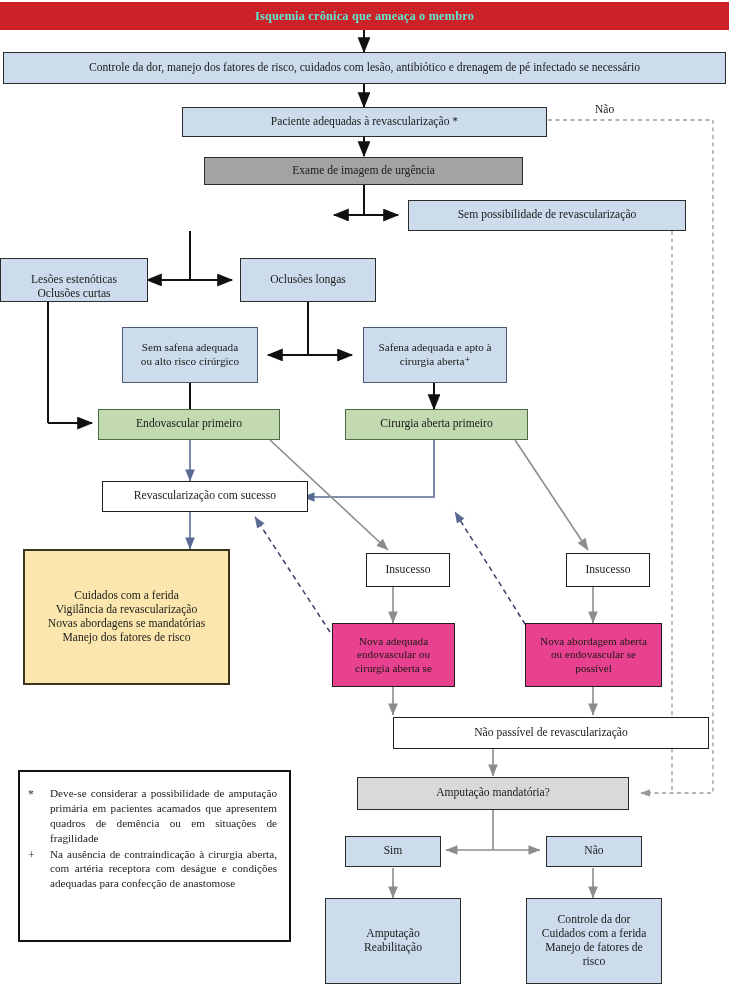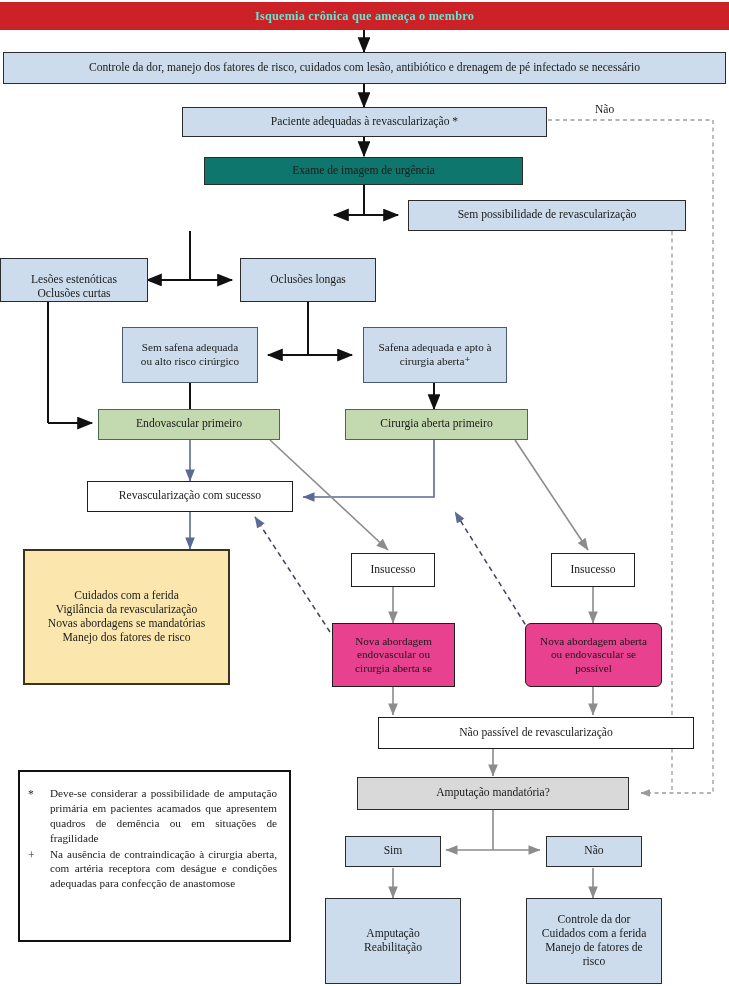--- a/index.html
+++ b/index.html
@@ -10,23 +10,23 @@
   svg#wires{position:absolute;left:0;top:0;width:729px;height:986px;pointer-events:none;}
 
   .node{position:absolute;box-sizing:border-box;display:flex;align-items:center;
         justify-content:center;text-align:center;line-height:1.22;
         border:1.5px solid #262626;z-index:3;}
   .node span{display:block;width:100%;padding:0 4px;white-space:pre-line;}
 
   .n-red   {background:#cc2127;border:none;color:#5eead4;font-weight:bold;letter-spacing:.2px;}
   .n-blue  {background:#ccdcec;border:1.6px solid #2c2c2c;}
   .n-blue2 {background:#ccdcec;border:1.2px solid #4a5a73;}
-  .n-yellowhdr{background:#0f766e;border:1.6px solid #2c2c2c;}
+  .n-yellowhdr{background:#a3a3a3;border:1.6px solid #2c2c2c;}
   .n-green {background:#c3d9b0;border:1.3px solid #4a6b4a;}
-  .n-white {background:#ffffff;border:1.6px solid #1e1e1e;}
+  .n-white {background:#ffffff;border:1.6px solid #1e1e1e;margin-left:15px;}
   .n-cream {background:#fbe7ad;border:2px solid #3a3320;}
   .n-pink  {background:#e8418f;border:1.6px solid #1e1e1e;}
   .n-gray  {background:#d9d9d9;border:1.6px solid #2c2c2c;}
   .n-legend{background:#ffffff;border:2.4px solid #111111;display:block;}
 
   .fs12{font-size:12.3px;}
   .fs115{font-size:11.6px;}
   .fs11{font-size:11.2px;}
 
   .edge-label{position:absolute;font-size:11.5px;color:#1a1a1a;z-index:4;background:transparent;}
@@ -175,26 +175,26 @@
 
   <div class="node n-white fs115" style="left:351px;top:553px;width:84px;height:34px;">
     <span>Insucesso</span>
   </div>
 
   <div class="node n-white fs115" style="left:551px;top:553px;width:84px;height:34px;">
     <span>Insucesso</span>
   </div>
 
   <div class="node n-pink fs11" style="left:332px;top:623px;width:123px;height:64px;">
-    <span>Nova abordagem
+    <span>Nova adequada
 endovascular ou
 cirurgia aberta se</span>
   </div>
 
-  <div class="node n-pink fs11" style="left:525px;top:623px;width:137px;height:64px;border-radius:6px;">
+  <div class="node n-pink fs11" style="left:525px;top:623px;width:137px;height:64px;">
     <span>Nova abordagem aberta
 ou endovascular se
 possível</span>
   </div>
 
   <div class="node n-white fs115" style="left:378px;top:717px;width:316px;height:32px;">
     <span>Não passível de revascularização</span>
   </div>
 
   <div class="node n-gray fs115" style="left:357px;top:777px;width:272px;height:33px;">

